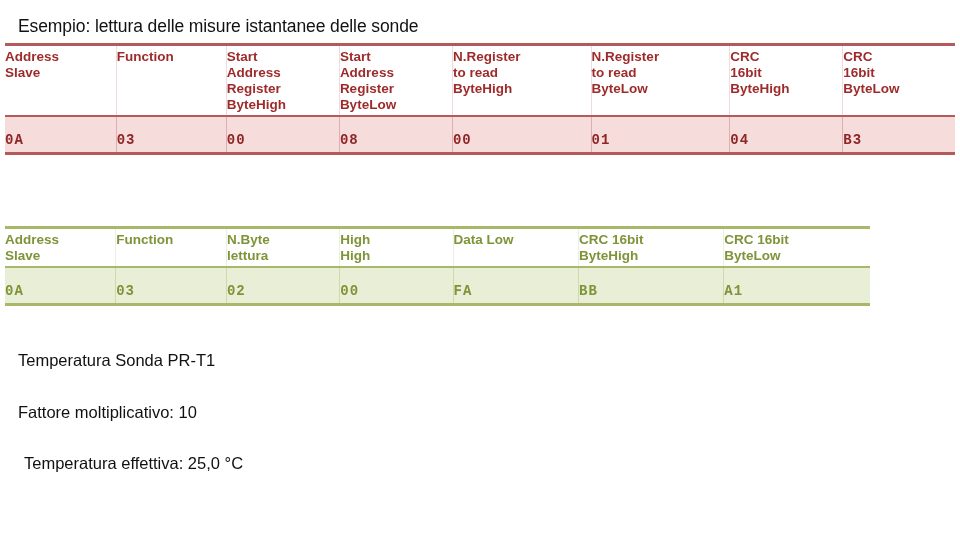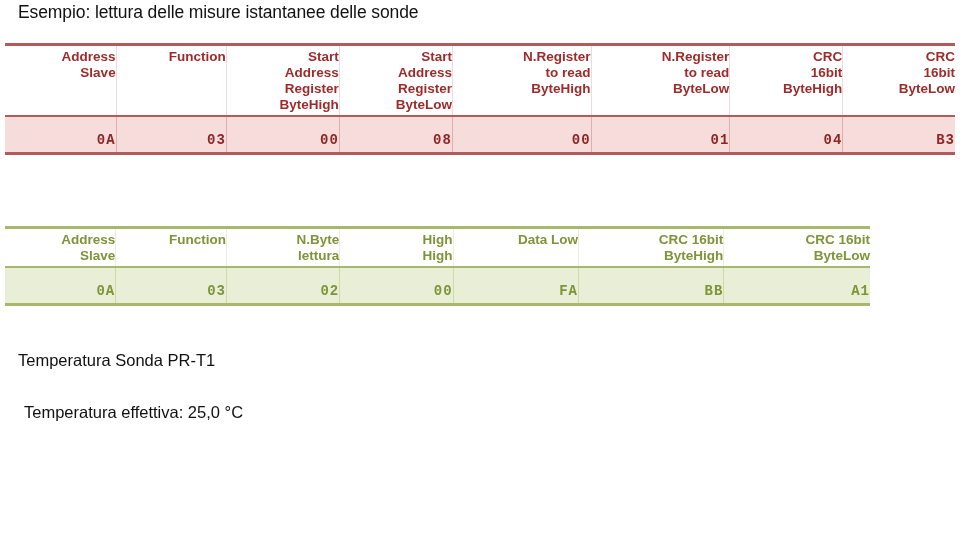--- a/index.html
+++ b/index.html
@@ -13,21 +13,21 @@
     position: relative;
     font-family: "Liberation Sans", sans-serif;
     color: #1a1a1a;
     overflow: hidden;
   }
 
   
   .page-title {
     position: absolute;
     left: 18px;
-    top: 2px;
+    top: 16px;
     font-size: 17.5px;
     font-weight: 400;
     color: #111111;
     letter-spacing: -0.1px;
     white-space: nowrap;
   }
 
   
   .packet-table {
     position: absolute;
@@ -36,21 +36,21 @@
   .packet-table table {
     border-collapse: collapse;
     table-layout: fixed;
     width: 100%;
   }
   .packet-table th,
   .packet-table td {
     padding: 0;
     margin: 0;
     vertical-align: top;
-    text-align: right;
+    text-align: left;
   }
   .packet-table thead th {
     font-weight: bold;
     line-height: 1.18;
     padding-top: 3px;
     padding-bottom: 2px;
   }
   .packet-table tbody td {
     font-family: "Liberation Mono", "DejaVu Sans Mono", monospace;
     font-weight: bold;
@@ -259,14 +259,15 @@
           <td>FA</td>
           <td>BB</td>
           <td>A1</td>
         </tr>
     </tbody>
   </table>
 </div>
 
 <div class="notes">
   <div class="note-line">Temperatura Sonda PR-T1</div>
+  <div class="note-line">Fattore moltiplicativo: 10</div>
   <div class="note-line">Temperatura effettiva: 25,0 °C</div>
 </div>
 
 </body></html>

